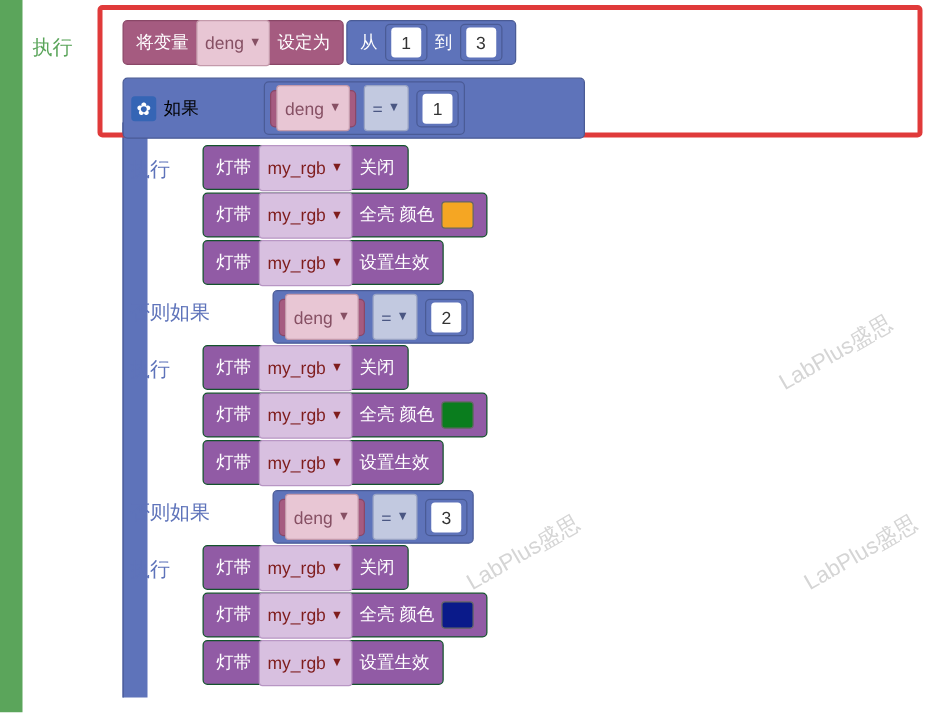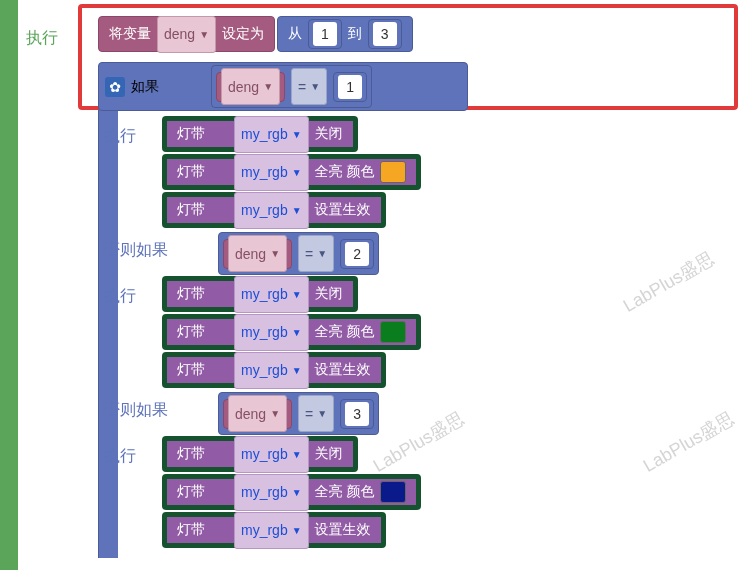--- a/index.html
+++ b/index.html
@@ -43,21 +43,21 @@
     align-items: center;
     height: 36px;
     border-radius: 4px;
     color: #fff;
     padding: 0 10px;
     gap: 6px;
     white-space: nowrap;
   }
   .magenta { background: #a55b80; border: 1px solid #8a4767; }
   .blue    { background: #5e73ba; border: 1px solid #4a5b96; }
-  .purple  { background: #915ba5; border: 5px solid #14532d; }
+  .purple  { background: #915ba5; border: 1px solid #14532d; }
   .grey-area {
     background: #5b6a9e;
     border: 1px solid #4a5682;
   }
   .slot {
     background: #fff;
     color: #333;
     border-radius: 3px;
     padding: 2px 8px;
     font-size: 14px;
@@ -72,23 +72,22 @@
     padding: 2px 6px;
     font-size: 14px;
     border: 1px solid #c49aab;
     display: inline-flex;
     align-items: center;
     height: 37px;
     gap: 4px;
   }
   .dropdown.purple-dd {
     background: #d8c0e0;
-    color: #1d4ed8;
+    color: #7f1d1d;
     border: 1px solid #b896c4;
-    margin-left: 23px;
   }
   .dropdown.blue-dd {
     background: #c2c9e0;
     color: #4a5682;
     border: 1px solid #9aa4c4;
   }
   .tri {
     font-size: 10px;
   }
   .gear-icon {

